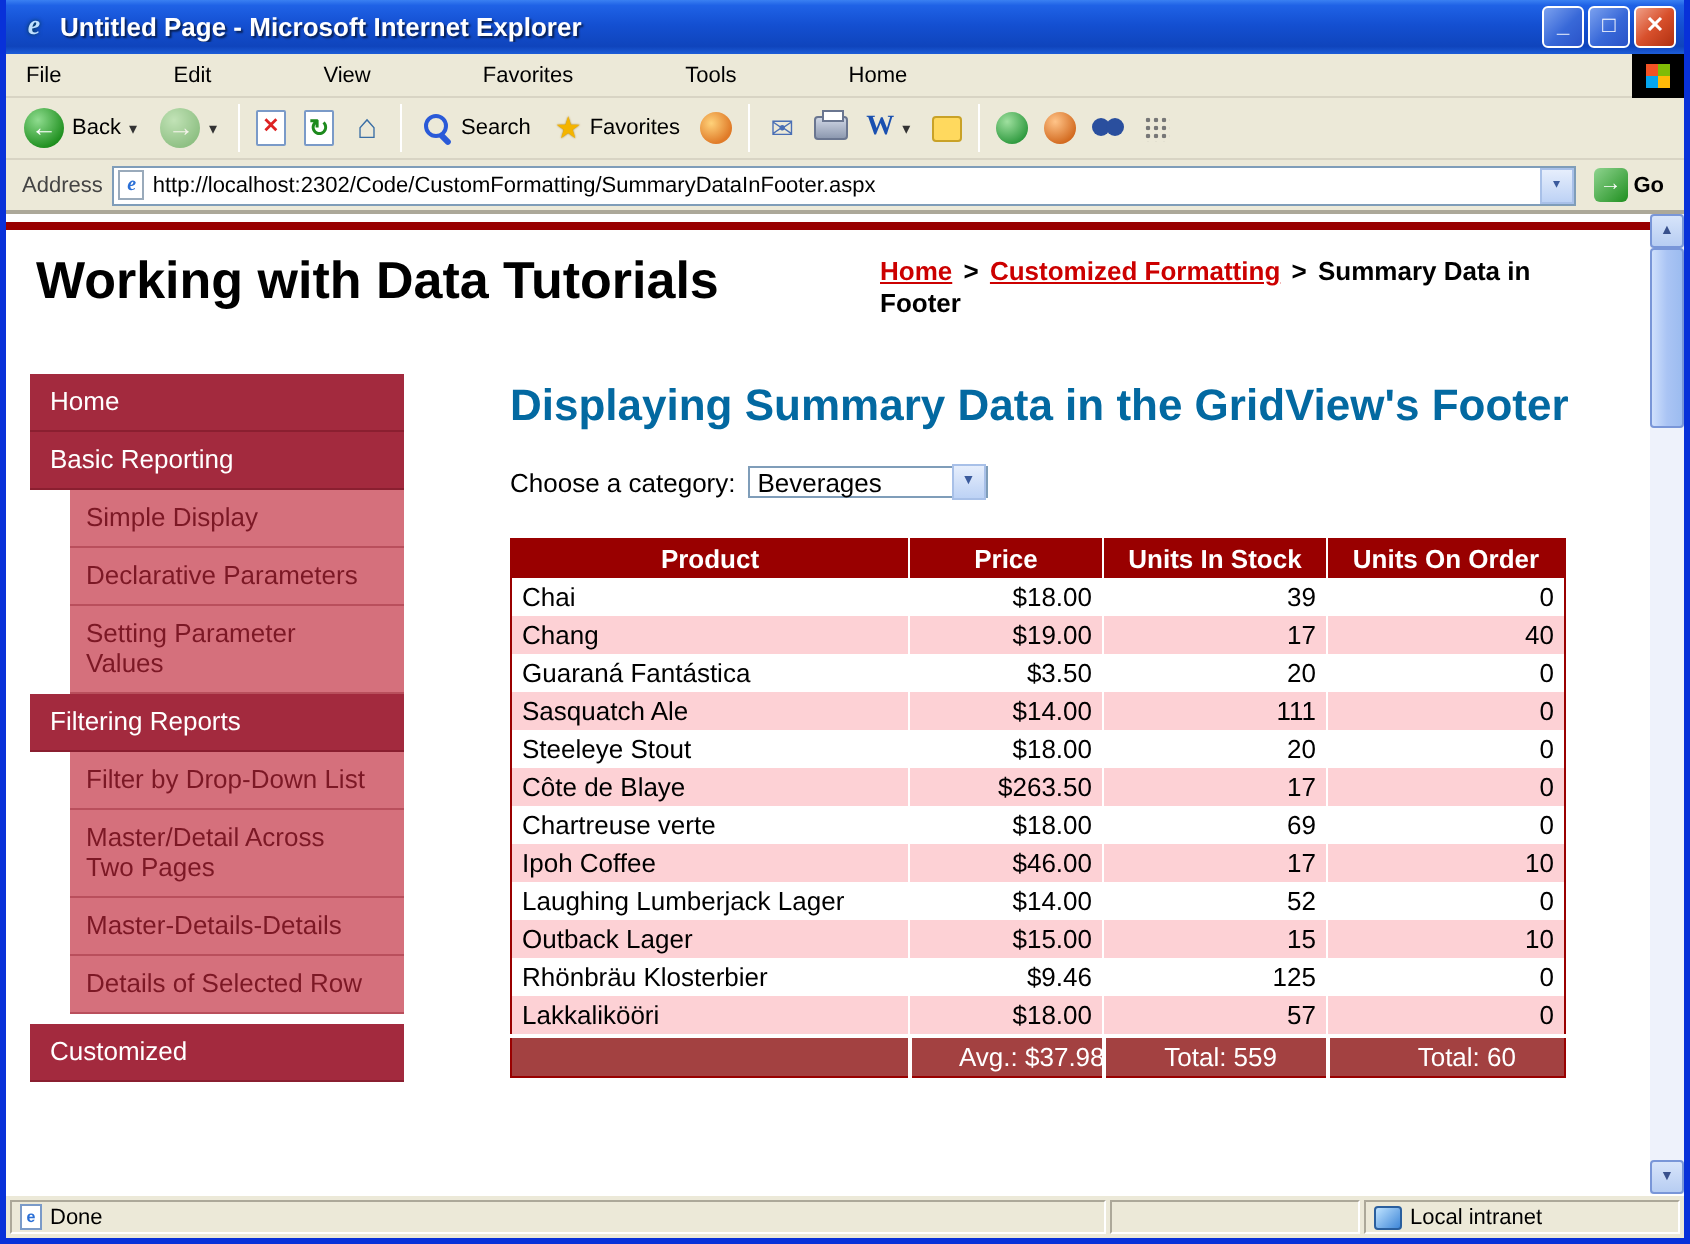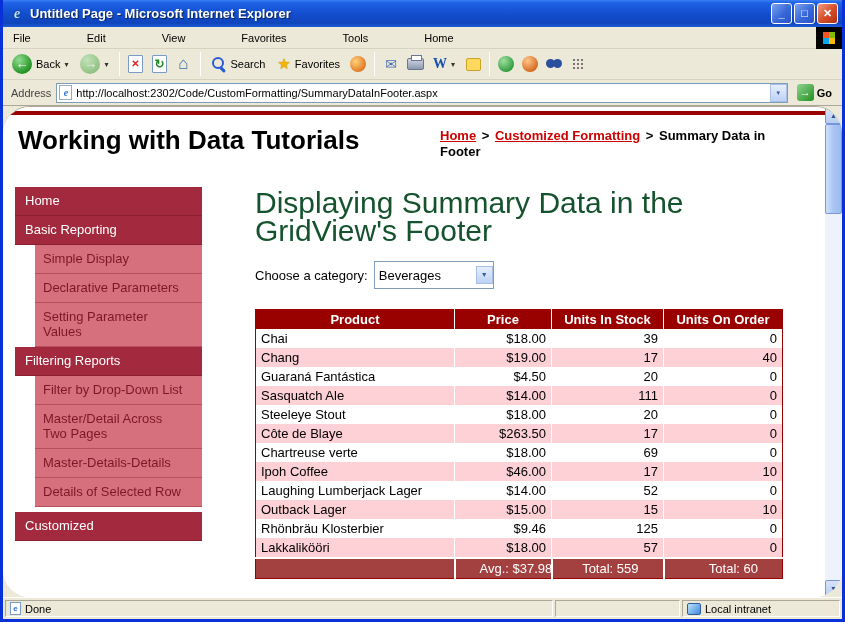--- a/index.html
+++ b/index.html
@@ -83,42 +83,42 @@
     font:italic bold 10px/13px "Liberation Serif",serif; color:#2a6fd6; text-align:center; }
   .addr-input { flex:1; border:none; outline:none; font:11px "Liberation Sans",sans-serif; height:16px; }
   .addr-dd { width:17px; height:18px; background:linear-gradient(#e6eefc,#bdd2f5); border:1px solid #a8c0e8;
     font-size:7px; color:#3a5a9c; text-align:center; line-height:16px; }
   .go-btn { display:flex; align-items:center; gap:3px; padding:1px 4px; }
   .go-ico { width:17px; height:17px; border-radius:3px; background:linear-gradient(135deg,#8fd48f,#1f8f1f);
     color:#fff; font:bold 11px/17px "Liberation Sans",sans-serif; text-align:center; }
   .go-label { font-weight:bold; color:#000; }
 
   
-  .content { flex:1 1 auto; display:flex; background:#fff; overflow:hidden; border-top:1px solid #aca899;border-radius:27px; }
+  .content { flex:1 1 auto; display:flex; background:#fff; overflow:hidden; border-top:1px solid #aca899; }
   .page { flex:1; overflow:hidden; position:relative; background:#fff; }
   .page-rule { height:4px; background:#990000; margin-top:4px; }
 
   .banner { position:relative; height:64px; }
   .banner-title { position:absolute; left:15px; top:10px; font-size:26px; font-weight:bold; color:#000; }
   .breadcrumb { position:absolute; left:437px; top:13px; width:362px; font-size:13px; font-weight:bold;
     line-height:16px; color:#000; }
   .crumb-link { color:#cc0000; text-decoration:underline; }
   .crumb-sep { color:#000; padding:0 2px; }
 
   .page-body { display:flex; align-items:flex-start; }
   .sidebar { width:187px; margin:8px 0 0 12px; font-size:13px; flex:0 0 auto; }
   .nav1 { background:#a32a3e; color:#fff; padding:6px 10px 7px; border-bottom:1px solid #8a1f30; }
   .nav2 { margin-left:20px; background:#d5707c; color:#7c1825; padding:6px 18px 7px 8px;
     border-bottom:1px solid #b94f5c; }
   .nav-gap { margin-top:5px; }
 
   .main { margin-left:53px; padding-top:10px; width:534px; flex:0 0 auto; }
-  .page-heading { font-size:30px; line-height:28px; font-weight:normal; color:#14532d; }
+  .page-heading { font-size:22px; line-height:28px; font-weight:bold; color:#0369a1; }
   .category-row { margin-top:16px; display:flex; align-items:center; font-size:13px; }
-  .xp-select { display:inline-flex; align-items:center; margin-left:6px; width:120px; height:28px;
+  .xp-select { display:inline-flex; align-items:center; margin-left:6px; width:120px; height:16px;
     border:1px solid #7f9db9; background:#fff; font-size:13px; }
   .xp-select .val { flex:1; padding:0 4px; white-space:nowrap; overflow:hidden; }
   .xp-select .btn { width:17px; height:18px; background:linear-gradient(#e6eefc,#bdd2f5);
     border:1px solid #a8c0e8; font-size:7px; color:#3a5a9c; text-align:center; line-height:16px; }
 
   table.grid { margin-top:20px; border-collapse:collapse; border:1px solid #990000;
     width:527px; table-layout:fixed; font-size:13px; }
   .grid th { background:#990000; color:#fff; font-weight:bold; text-align:center; padding:2px 4px;
     white-space:nowrap; overflow:hidden; }
   .grid th + th { border-left:1px solid #fff; }
@@ -323,21 +323,21 @@
                 <td class="num">0</td>
               </tr>
               <tr>
                 <td>Chang</td>
                 <td class="num">$19.00</td>
                 <td class="num">17</td>
                 <td class="num">40</td>
               </tr>
               <tr>
                 <td>Guaraná Fantástica</td>
-                <td class="num">$4.50</td>
+                <td class="num">$3.50</td>
                 <td class="num">20</td>
                 <td class="num">0</td>
               </tr>
               <tr>
                 <td>Sasquatch Ale</td>
                 <td class="num">$14.00</td>
                 <td class="num">111</td>
                 <td class="num">0</td>
               </tr>
               <tr>

